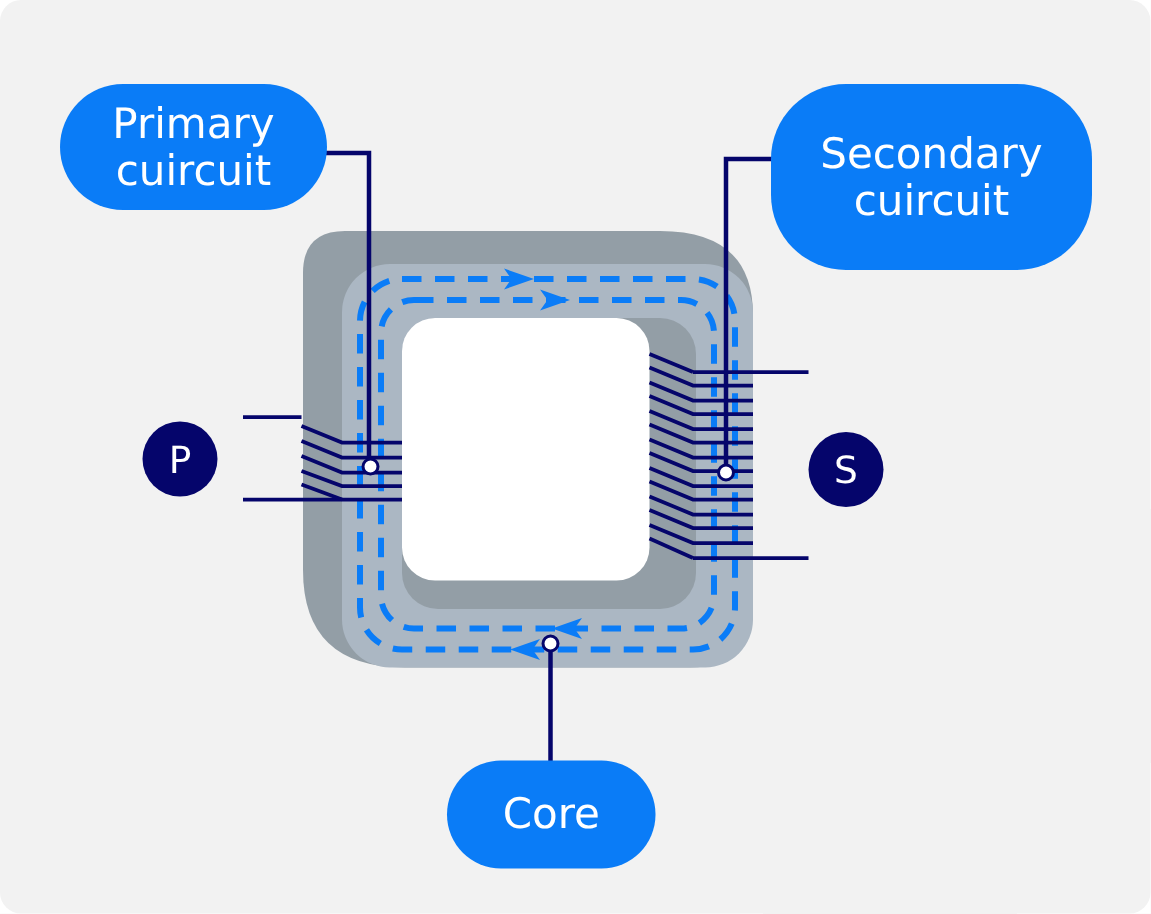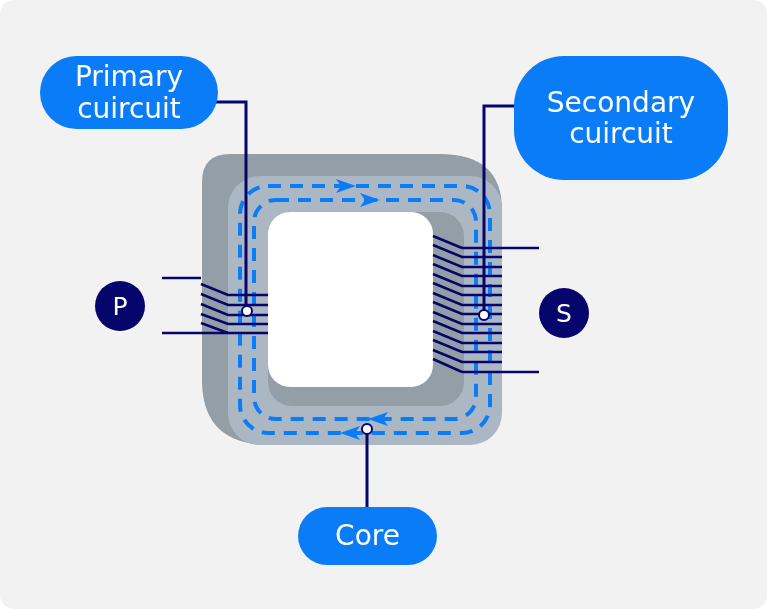--- a/index.html
+++ b/index.html
@@ -77,35 +77,35 @@
     <polyline points="216,102 246,102 246,310" fill="none" stroke="#05056b" stroke-width="3"></polyline>
     <circle cx="247" cy="311" r="5" fill="#ffffff" stroke="#05056b" stroke-width="2"></circle>
 
     <polyline points="516,106 484,106 484,313" fill="none" stroke="#05056b" stroke-width="3"></polyline>
     <circle cx="484" cy="315" r="5" fill="#ffffff" stroke="#05056b" stroke-width="2"></circle>
 
     <line x1="367" y1="430" x2="367" y2="508" stroke="#05056b" stroke-width="3"></line>
     <circle cx="367" cy="429" r="5" fill="#ffffff" stroke="#05056b" stroke-width="2"></circle>
   </svg>
 
-  <div class="pill" style="left:40px; top:56px; width:178px; height:73px; font-size:28px;">
+  <div class="pill" style="left:40px; top:56px; width:178px; height:84px; font-size:28px;">
     <div>
       <span>Primary</span>
       <span>cuircuit</span>
     </div>
   </div>
 
   <div class="pill" style="left:514px; top:56px; width:214px; height:124px; font-size:28px;">
     <div>
       <span>Secondary</span>
       <span>cuircuit</span>
     </div>
   </div>
 
-  <div class="pill" style="left:298px; top:507px; width:139px; height:58px; font-size:28px;">
+  <div class="pill" style="left:298px; top:507px; width:139px; height:72px; font-size:28px;">
     <span>Core</span>
   </div>
 
   <div class="badge" style="left:95px; top:281px;">
     <span>P</span>
   </div>
   <div class="badge" style="left:539px; top:288px;">
     <span>S</span>
   </div>
 </div>

